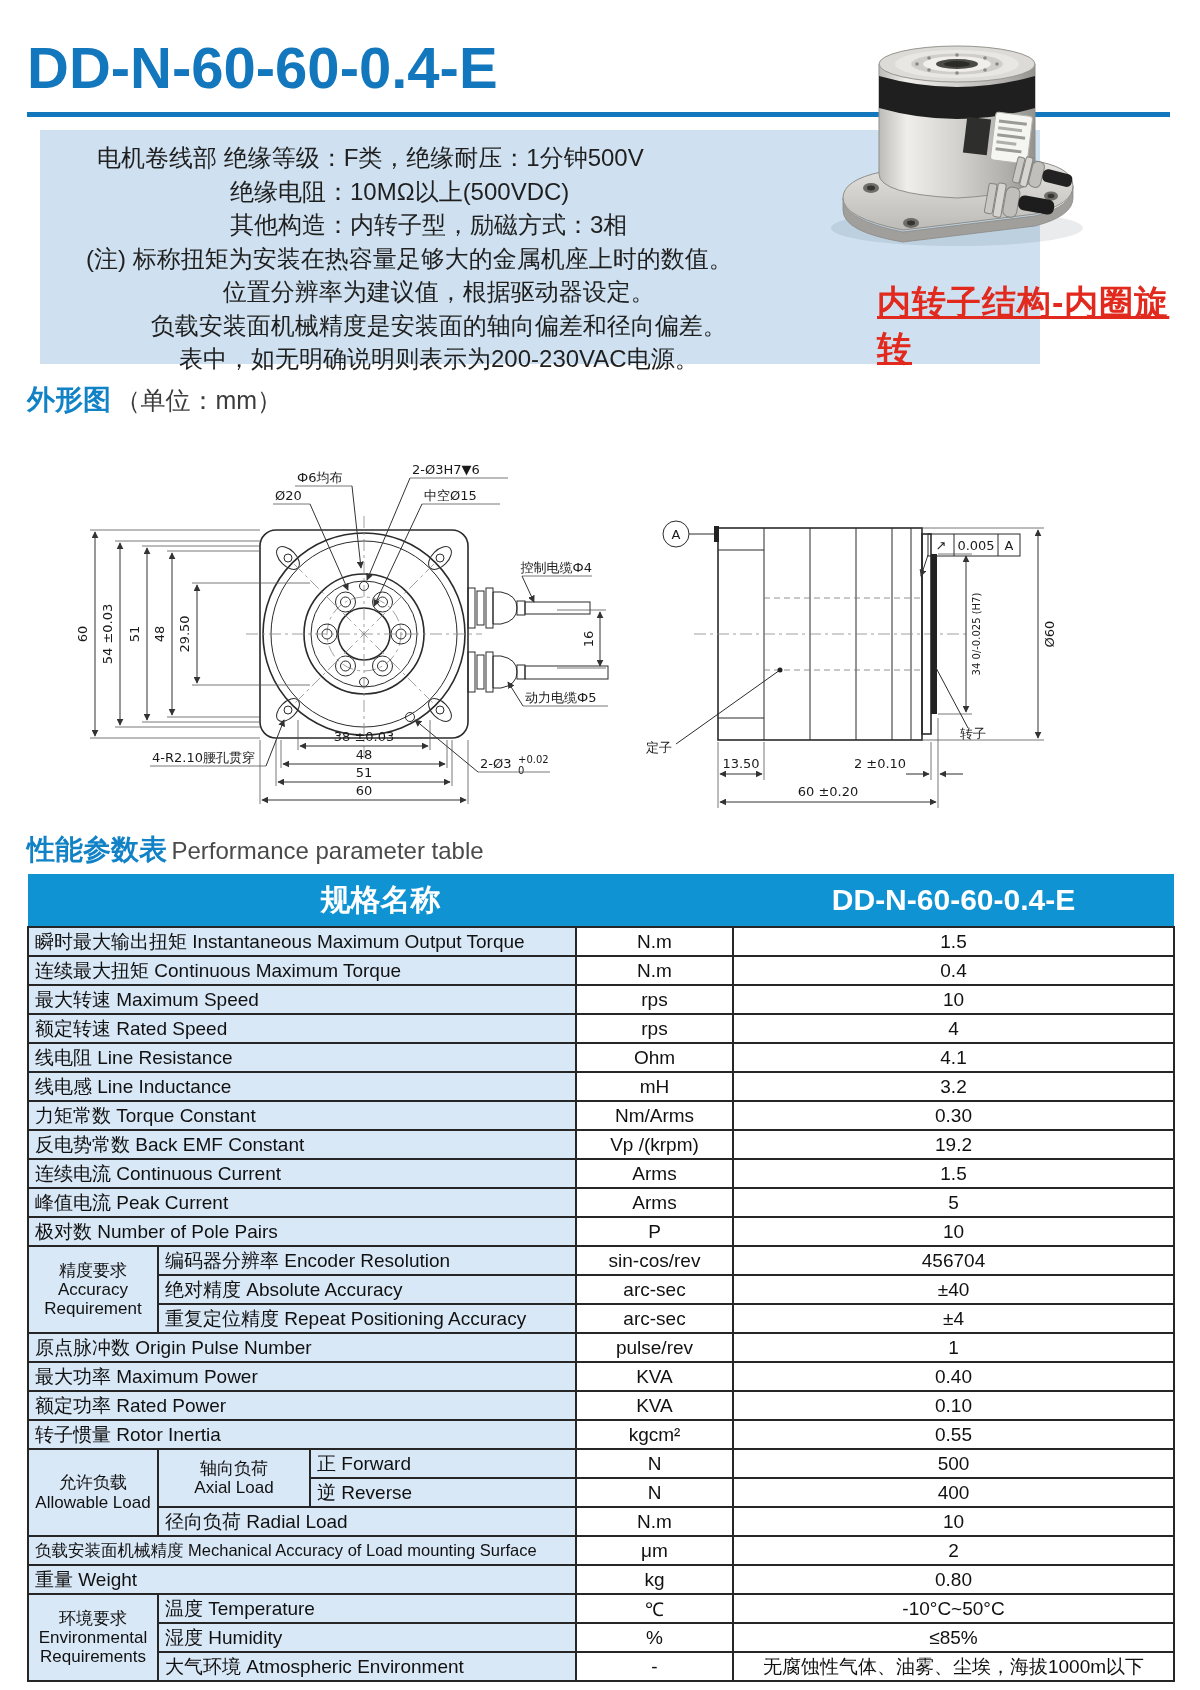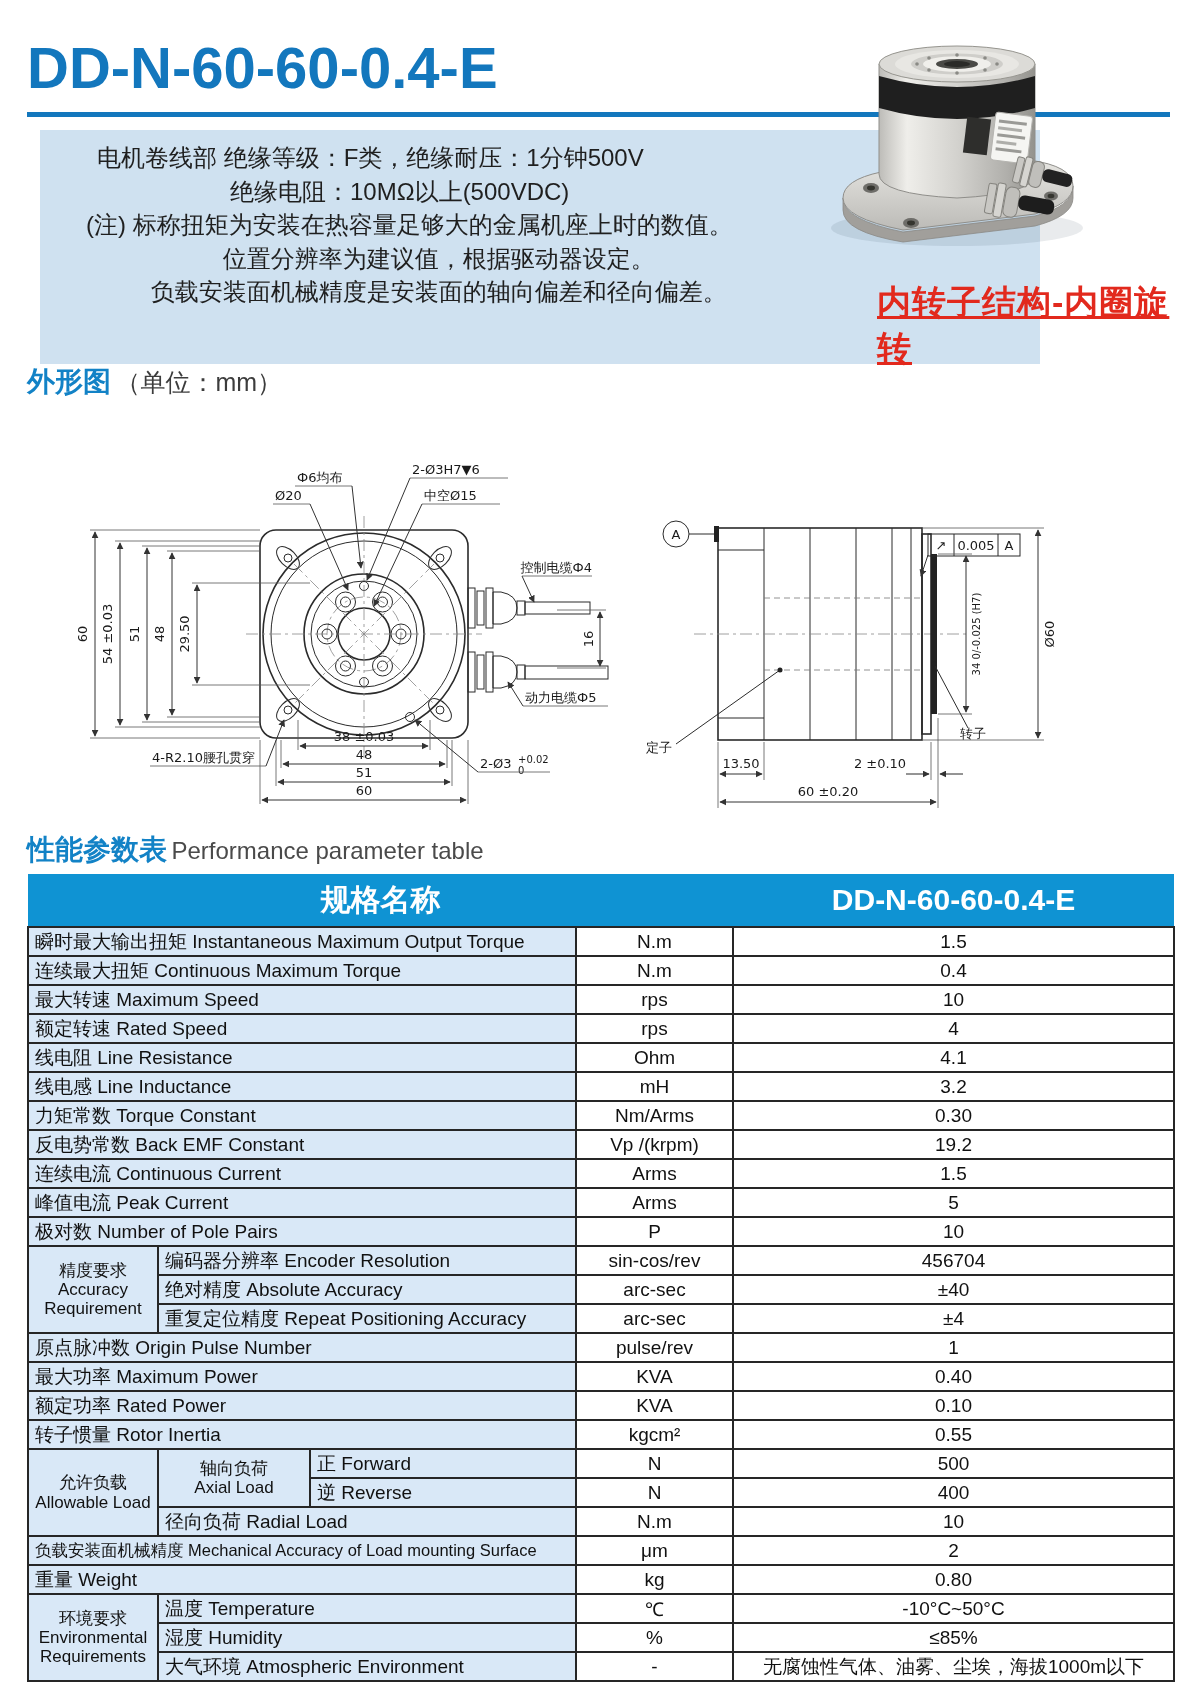--- a/index.html
+++ b/index.html
@@ -14,21 +14,21 @@
   .ind1{padding-left:133px;}
   .note{margin-left:-11px;}
   .ind2{padding-left:48px;text-align:center;}
 
   .photo{position:absolute;left:815px;top:2px;width:285px;height:258px;}
   .caption{position:absolute;left:877px;top:280px;font-size:34px;font-weight:bold;color:#e2291d;letter-spacing:1px;text-decoration:underline;}
 
   .sec{position:absolute;left:27px;}
   .sec-zh{font-size:28px;font-weight:bold;color:#1282c6;}
   .sec-en{font-size:25px;color:#3c3c3c;}
-  #sec-outline{top:363px;}
+  #sec-outline{top:381px;}
   #sec-table{top:831px;}
   #sec-table .sec-en{font-size:24px;color:#4a4a4a;}
 
   .draw-left{position:absolute;left:60px;top:420px;}
   .draw-right{position:absolute;left:630px;top:430px;}
 
   
   .ol{fill:none;stroke:#2b2b2b;stroke-width:1.6;}
   .th{fill:none;stroke:#2b2b2b;stroke-width:1;}
   .ext{stroke:#555;stroke-width:0.8;}
@@ -54,23 +54,25 @@
 
 <div id="page">
 
   <div class="title">DD-N-60-60-0.4-E</div>
   <div class="rule"></div>
 
   <div class="infobox">
     <div class="txt">
       <div>电机卷线部 绝缘等级：F类，绝缘耐压：1分钟500V</div>
       <div class="ind1">绝缘电阻：10MΩ以上(500VDC)</div>
+      <div class="ind1">其他构造：内转子型，励磁方式：3相</div>
       <div class="note">(注) 标称扭矩为安装在热容量足够大的金属机座上时的数值。</div>
       <div class="ind2">位置分辨率为建议值，根据驱动器设定。</div>
       <div class="ind2">负载安装面机械精度是安装面的轴向偏差和径向偏差。</div>
+      <div class="ind2">表中，如无明确说明则表示为200-230VAC电源。</div>
     </div>
   </div>
 
   <svg class="photo" viewBox="0 0 285 258" width="285" height="258">
     <defs>
       <marker id="ar" viewBox="0 0 10 10" refX="9" refY="5" markerWidth="7" markerHeight="7" orient="auto-start-reverse">
         <path d="M0,0L10,5L0,10z" fill="#333"></path>
       </marker>
       <linearGradient id="met" x1="0" y1="0" x2="1" y2="0">
         <stop offset="0" stop-color="#bdbcb8"></stop>

